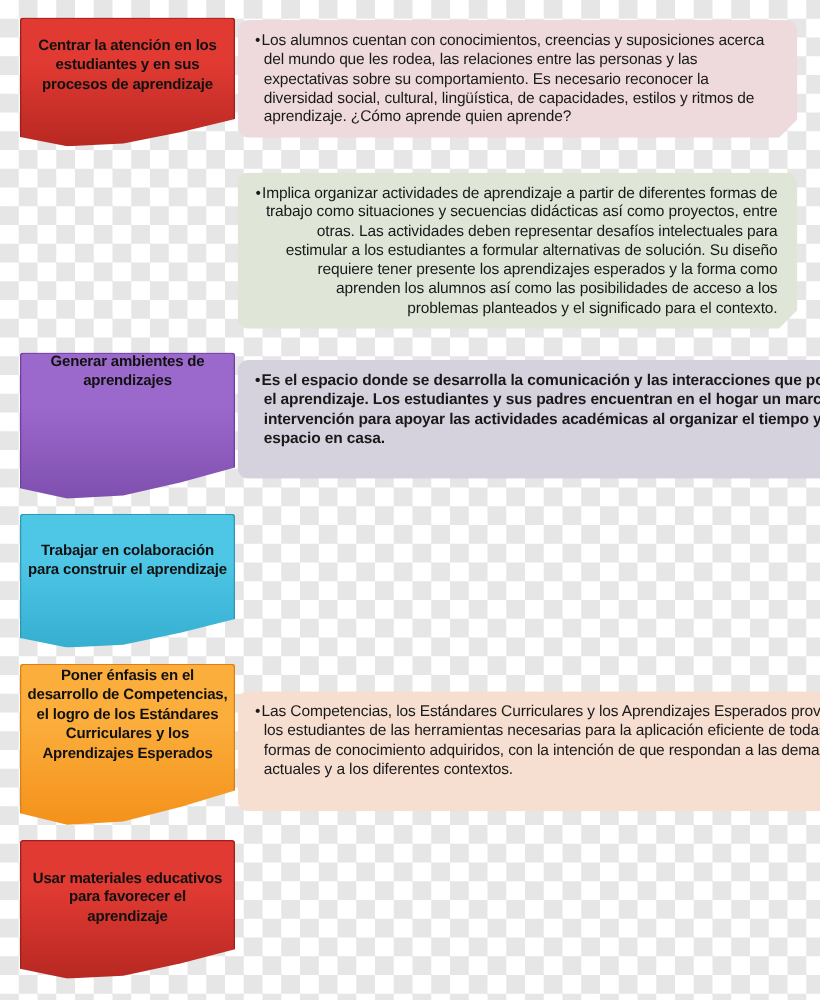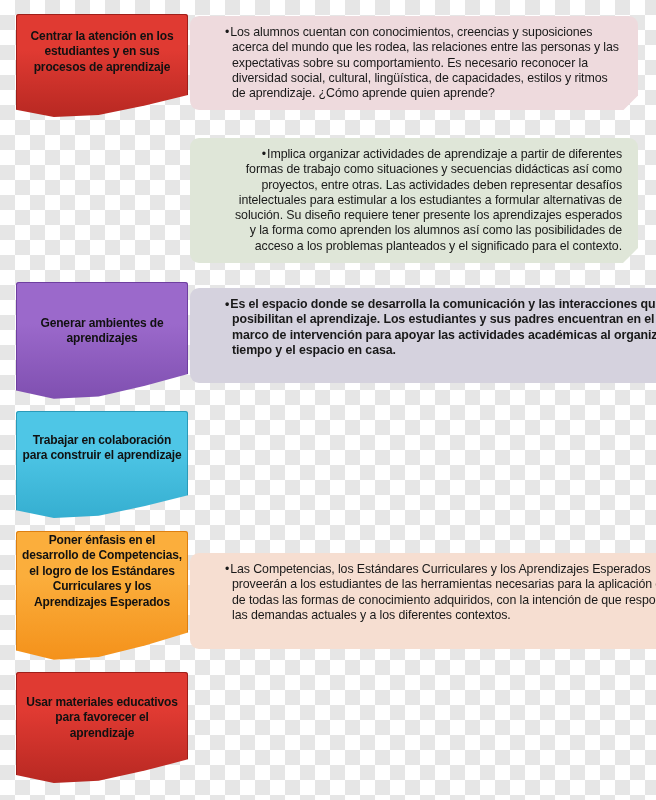--- a/index.html
+++ b/index.html
@@ -41,21 +41,20 @@
     -webkit-clip-path: polygon(0 0, 100% 0, 100% calc(100% - 15px), calc(100% - 15px) 100%, 0 100%);
     clip-path: polygon(0 0, 100% 0, 100% calc(100% - 15px), calc(100% - 15px) 100%, 0 100%);
   }
   .panel .txt {
     font-size: 12.4px;
     line-height: 15.3px;
     color: #191919;
     text-indent: -7px;
     padding-left: 7px;
     letter-spacing: -0.1px;
-    margin-left: 21px;
   }
   .panel .txt::before {
     content: "\2022";
     margin-right: 1px;
   }
 
   
   .ribbon {
     position: absolute;
     box-sizing: border-box;
@@ -94,21 +93,21 @@
     <div class="row" style="top: 135px; height: 130px;">
       <div class="panel" style="left: 190px; width: 448px; top: 3px; min-height: 124px; background: rgb(223, 230, 216); text-align: right;">
         <div class="txt">Implica organizar actividades de aprendizaje a partir de diferentes formas de trabajo como situaciones y secuencias didácticas así como proyectos, entre otras. Las actividades deben representar desafíos intelectuales para estimular a los estudiantes a formular alternativas de solución. Su diseño requiere tener presente los aprendizajes esperados y la forma como aprenden los alumnos así como las posibilidades de acceso a los problemas planteados y el significado para el contexto.</div>
       </div>
     </div>
     <div class="row" style="top: 282px; height: 118px;">
       <div class="panel" style="left: 190px; width: 540px; top: 6px; min-height: 95px; background: rgb(213, 210, 222); font-weight: bold;">
         <div class="txt">Es el espacio donde se desarrolla la comunicación y las interacciones que posibilitan el aprendizaje. Los estudiantes y sus padres encuentran en el hogar un marco de intervención para apoyar las actividades académicas al organizar el tiempo y el espacio en casa.</div>
       </div>
       <div class="ribbon" style="left: 16px; width: 172px; height: 118px; background: linear-gradient(rgb(155, 105, 203) 0%, rgb(155, 105, 203) 35%, rgb(127, 79, 176) 100%); box-shadow: rgb(110, 63, 160) 0px 0px 0px 1px inset;">
-        <div class="label" style="padding-top: 34px;">Generar ambientes de aprendizajes</div>
+        <div class="label" style="">Generar ambientes de aprendizajes</div>
       </div>
     </div>
     <div class="row" style="top: 411px; height: 108px;">
       <div class="ribbon" style="left: 16px; width: 172px; height: 108px; background: linear-gradient(rgb(78, 198, 230) 0%, rgb(78, 198, 230) 35%, rgb(53, 174, 208) 100%); box-shadow: rgb(42, 154, 185) 0px 0px 0px 1px inset;">
         <div class="label" style="padding-top: 22px; text-align: center;">Trabajar en colaboración para construir el aprendizaje</div>
       </div>
     </div>
     <div class="row" style="top: 531px; height: 130px;">
       <div class="panel" style="left: 190px; width: 532px; top: 22px; min-height: 96px; background: rgb(246, 222, 209);">
         <div class="txt">Las Competencias, los Estándares Curriculares y los Aprendizajes Esperados proveerán a los estudiantes de las herramientas necesarias para la aplicación eficiente de todas las formas de conocimiento adquiridos, con la intención de que respondan a las demandas actuales y a los diferentes contextos.</div>

